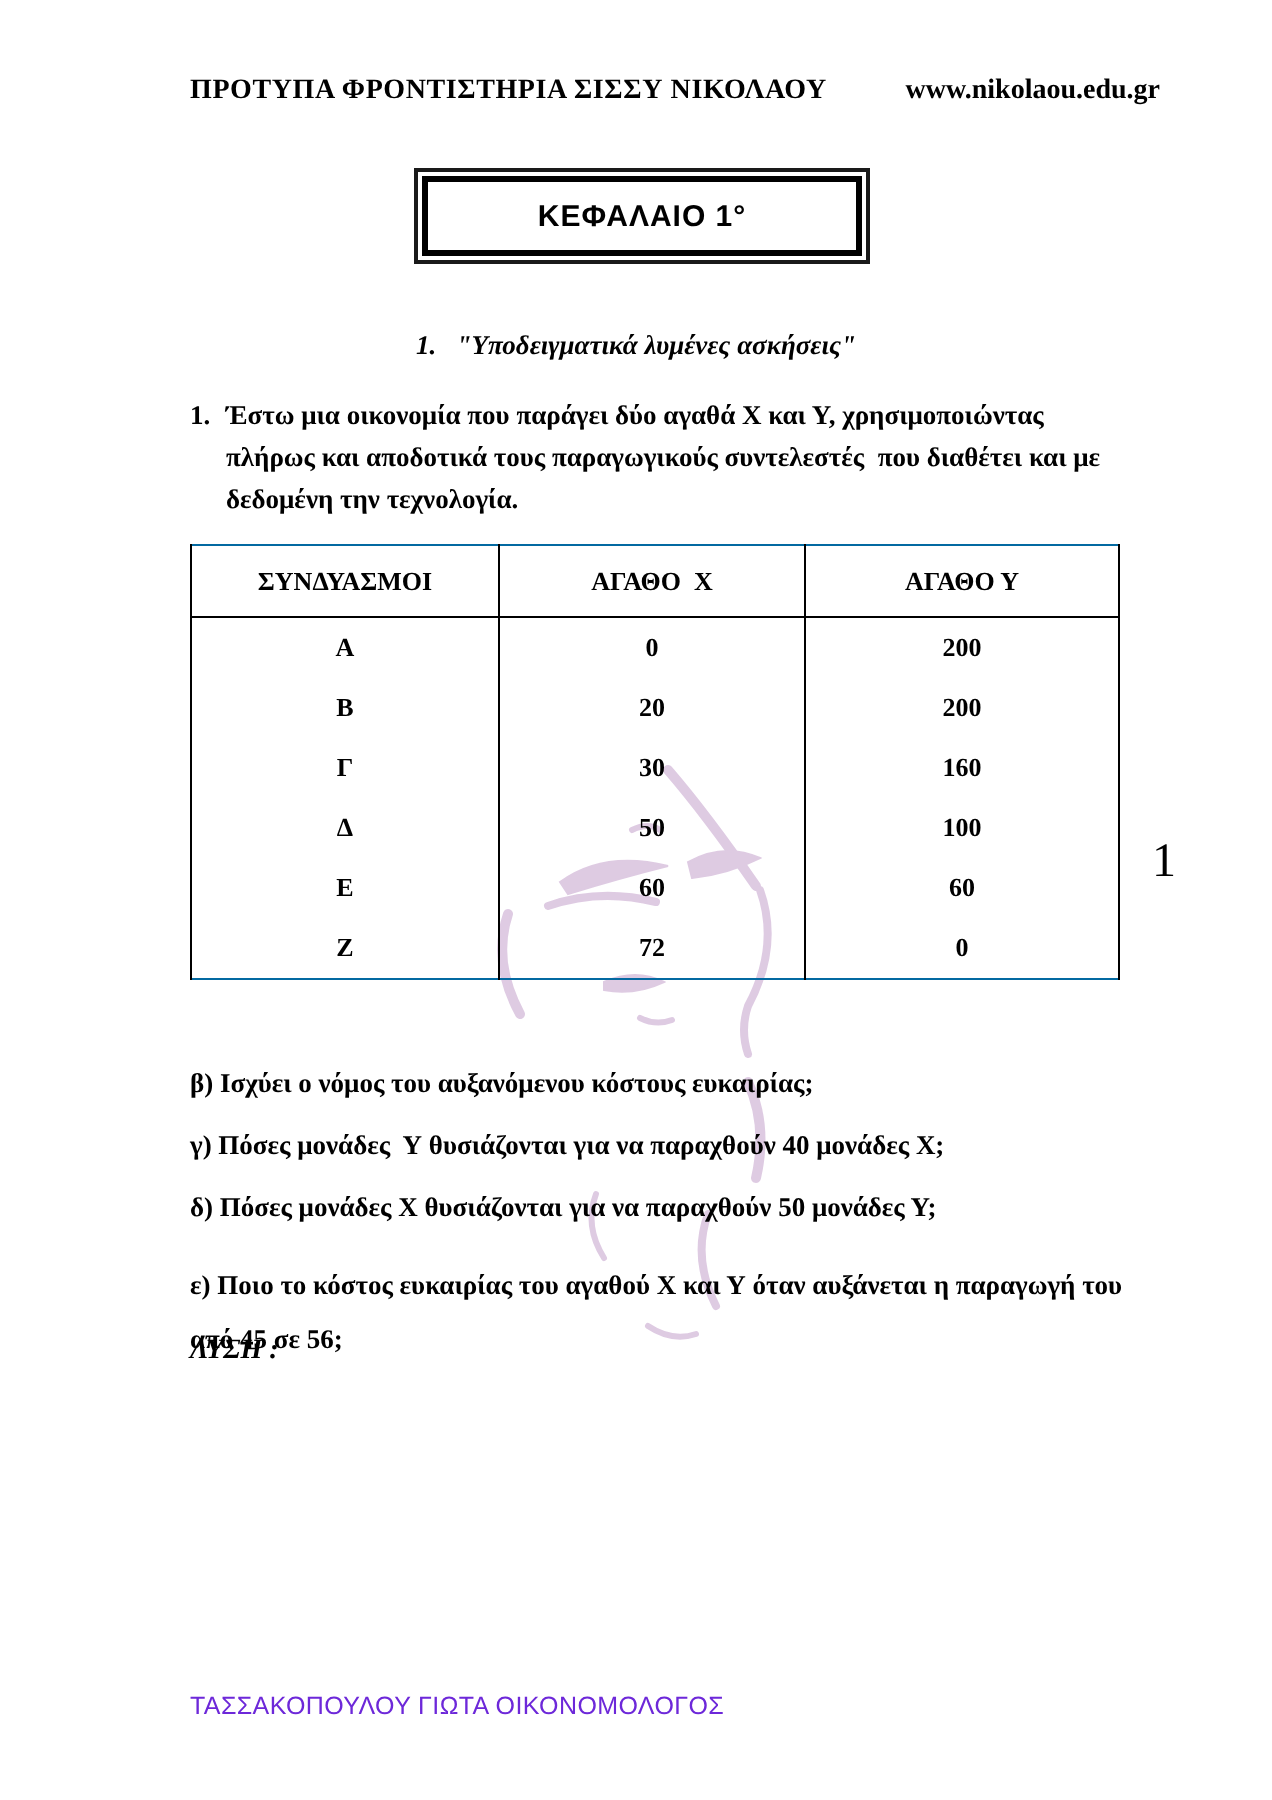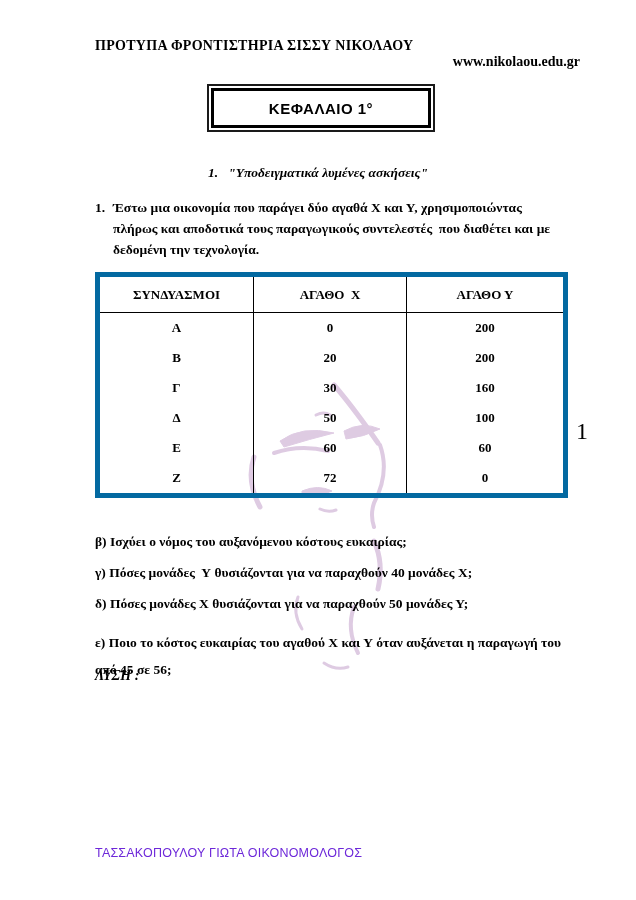--- a/index.html
+++ b/index.html
@@ -20,21 +20,20 @@
   .hdr-left {
     left: 95px; top: 38px;
     font-size: 14px; font-weight: bold;
     letter-spacing: 0.3px;
     white-space: pre;
   }
   .hdr-right {
     right: 90px; top: 38px;
     font-size: 14px; font-weight: bold;
     white-space: pre;
-    margin-top: 16px;
   }
 
   
   .chapter-box-outer {
     left: 207px; top: 84px;
     width: 228px; height: 48px;
     border: 2px solid #1a1a1a;
     box-sizing: border-box;
     background: #ffffff;
   }
@@ -69,21 +68,21 @@
 
   
   .data-table {
     left: 95px; top: 272px;
     border-collapse: collapse;
     table-layout: fixed;
     width: 461px;
     background: transparent;
   }
   .data-table, .data-table th, .data-table td { border: 0; }
-  .data-table { border: 5px solid #0369a1; font-family: Liberation Serif, serif; }
+  .data-table { border: 1px solid #0369a1; font-family: Liberation Serif, serif; }
   .data-table th, .data-table td {
     border-left: 1px solid #000000;
     border-right: 1px solid #000000;
     font-size: 13px; font-weight: bold;
     text-align: center;
     white-space: pre;
     padding: 0;
   }
   .data-table thead th {
     height: 35px;

